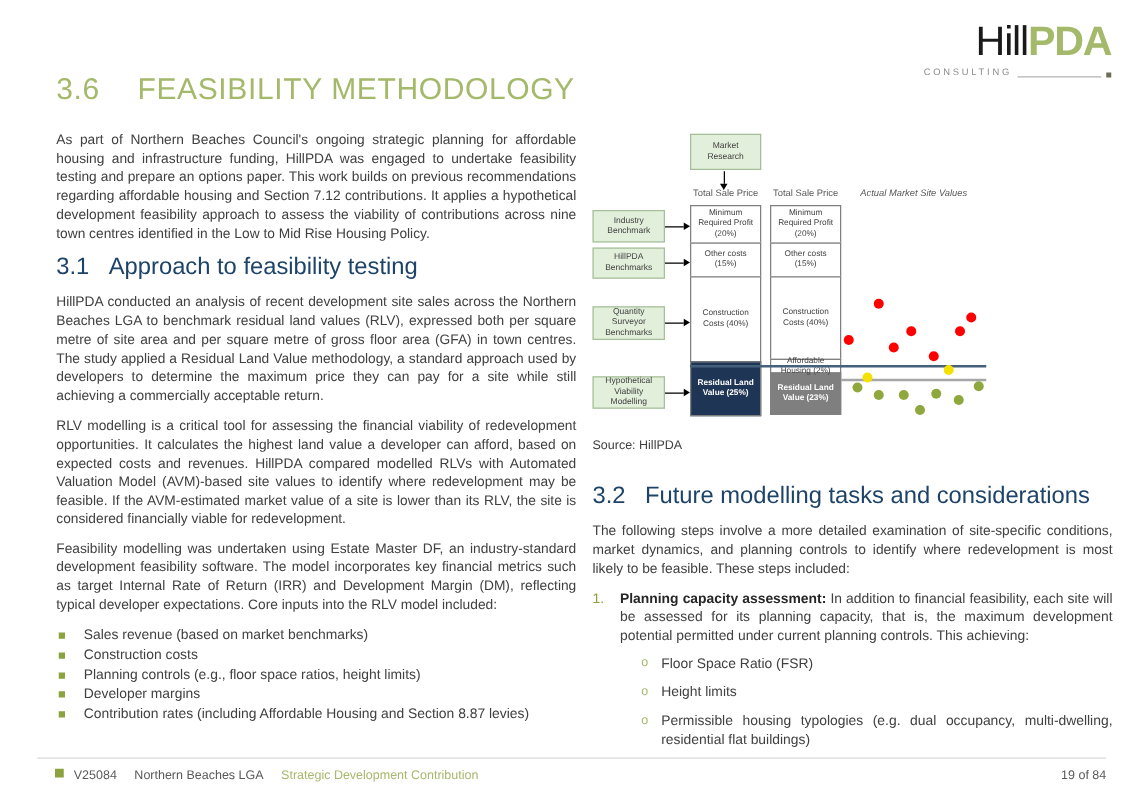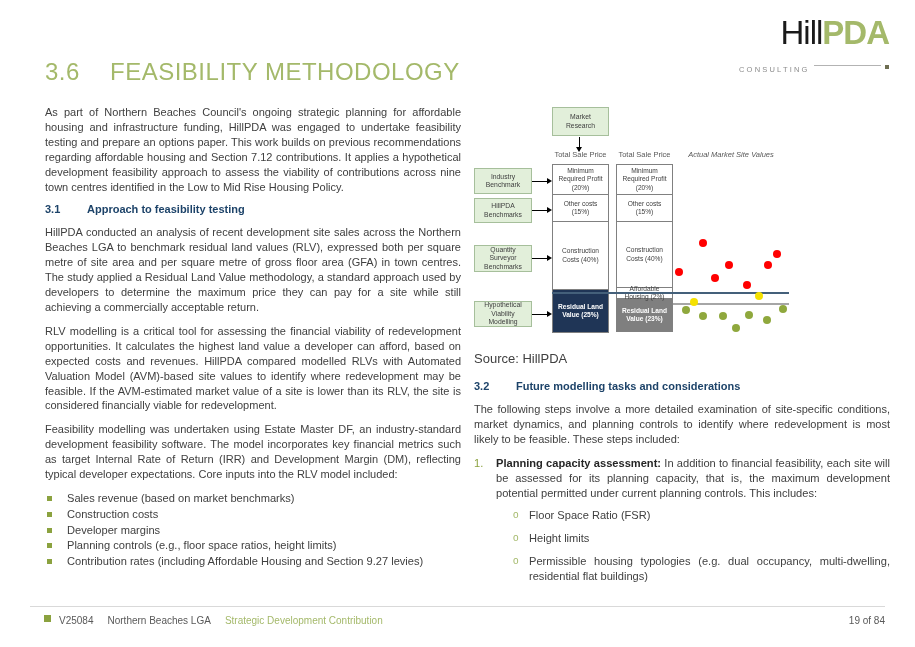--- a/index.html
+++ b/index.html
@@ -6,33 +6,33 @@
   html,body { background:#ffffff; }
   body {
     width:915px; height:647px; position:relative; overflow:hidden;
     font-family:"Liberation Sans", sans-serif; color:#404040;
   }
   
   .logo { position:absolute; top:16px; right:26px; width:150px; text-align:right; }
   .logo-text { font-size:33px; line-height:33px; letter-spacing:-1px; white-space:nowrap; }
   .logo-hill { color:#1a1a1a; font-weight:400; }
   .logo-pda  { color:#a4b96a; font-weight:700; }
-  .logo-sub { display:flex; align-items:flex-start; margin-top:16px; }
+  .logo-sub { display:flex; align-items:flex-end; margin-top:4px; }
   .logo-consulting { font-size:7.5px; letter-spacing:2.2px; color:#8c8c8c; }
   .logo-rule { flex:1; height:1px; background:#b3b3b3; margin:0 4px; }
   .logo-dot { width:4px; height:4px; background:#6e6e52; }
   
   .doc-title { position:absolute; left:45px; top:58px; font-size:24px; font-weight:400;
     color:#a4b96a; letter-spacing:0.5px; white-space:nowrap; }
   .doc-title .num { display:inline-block; width:65px; }
   
   .col-left  { position:absolute; left:45px;  top:105px; width:416px; }
   .col-right { position:absolute; left:474px; top:105px; width:416px; }
   p.body { font-size:11px; line-height:14.9px; text-align:justify; margin-bottom:9px; }
-  h2.sec { font-size:11px; font-weight:700; color:#1d4369; margin:8px 0 10px 0; }
+  h2.sec { font-size:19px; font-weight:400; color:#1d4369; margin:8px 0 10px 0; }
   h2.sec .hnum { display:inline-block; width:42px; }
   
   .sq-list { list-style:none; margin-top:2px; }
   .sq-list li { position:relative; padding-left:22px; font-size:11.1px; line-height:15.8px; }
   .sq { position:absolute; left:2px; top:5px; width:5px; height:5px; background:#8ba23f; }
   
   .fig-caption { font-size:10.3px; font-weight:700; color:#262626; white-space:nowrap; margin-bottom:10px; }
   .diagram { position:relative; width:416px; height:242px; margin-bottom:4px;
     font-family:"Liberation Sans", sans-serif; }
   .d-box { position:absolute; background:#e2efda; border:1px solid #a6bf9b;
@@ -57,21 +57,21 @@
   .d-col { position:absolute; top:60px; width:57px; }
   .d-col1 { left:78px; } .d-col2 { left:142px; }
   .d-seg { border:1px solid #808080; margin-top:-1px; background:#fff;
     display:flex; align-items:center; justify-content:center; text-align:center;
     font-size:6.6px; line-height:1.25; color:#404040; padding:0 3px; }
   .d-seg.navy { background:#1f3556; color:#ffffff; font-weight:700; }
   .d-seg.gray { background:#7f7f7f; color:#ffffff; font-weight:700; }
   .d-line-blue { position:absolute; left:78px; top:187px; width:237px; height:2px; background:#44607a; }
   .d-line-gray { position:absolute; left:199px; top:198px; width:116px; height:2px; background:#a6a6a6; }
   .dot { position:absolute; width:8px; height:8px; border-radius:50%; transform:translate(-50%,-50%); }
-  .fig-source { font-size:13px; color:#404040; margin-bottom:14px; }
+  .fig-source { font-size:10px; color:#404040; margin-bottom:24px; }
   
   .num-item { display:flex; font-size:11.1px; line-height:14.9px; margin-bottom:8px; }
   .num-item .onum { width:22px; flex:none; color:#8ba23f; }
   .num-item .lead { font-weight:700; color:#262626; }
   .num-item .itxt { text-align:justify; }
   .o-list { list-style:none; }
   .o-list li { position:relative; padding-left:55px; font-size:11.1px; line-height:14.9px;
     margin-bottom:8px; text-align:justify; }
   .o-list li .omark { position:absolute; left:39px; top:0; color:#a4b96a; font-size:10px; }
   
@@ -105,23 +105,23 @@
   <p class="body">As part of Northern Beaches Council's ongoing strategic planning for affordable housing and infrastructure funding, HillPDA was engaged to undertake feasibility testing and prepare an options paper. This work builds on previous recommendations regarding affordable housing and Section 7.12 contributions. It applies a hypothetical development feasibility approach to assess the viability of contributions across nine town centres identified in the Low to Mid Rise Housing Policy.</p>
   <h2 class="sec">
     <span class="hnum">3.1</span><span>Approach to feasibility testing</span>
   </h2>
   <p class="body">HillPDA conducted an analysis of recent development site sales across the Northern Beaches LGA to benchmark residual land values (RLV), expressed both per square metre of site area and per square metre of gross floor area (GFA) in town centres. The study applied a Residual Land Value methodology, a standard approach used by developers to determine the maximum price they can pay for a site while still achieving a commercially acceptable return.</p>
   <p class="body">RLV modelling is a critical tool for assessing the financial viability of redevelopment opportunities. It calculates the highest land value a developer can afford, based on expected costs and revenues. HillPDA compared modelled RLVs with Automated Valuation Model (AVM)-based site values to identify where redevelopment may be feasible. If the AVM-estimated market value of a site is lower than its RLV, the site is considered financially viable for redevelopment.</p>
   <p class="body">Feasibility modelling was undertaken using Estate Master DF, an industry-standard development feasibility software. The model incorporates key financial metrics such as target Internal Rate of Return (IRR) and Development Margin (DM), reflecting typical developer expectations. Core inputs into the RLV model included:</p>
   <ul class="sq-list">
     <li><span class="sq"></span><span>Sales revenue (based on market benchmarks)</span></li>
     <li><span class="sq"></span><span>Construction costs</span></li>
+    <li><span class="sq"></span><span>Planning controls (e.g., floor space ratios, height limits)</span></li>
     <li><span class="sq"></span><span>Developer margins</span></li>
-    <li><span class="sq"></span><span>Planning controls (e.g., floor space ratios, height limits)</span></li>
-    <li><span class="sq"></span><span>Contribution rates (including Affordable Housing and Section 9.27 levies)</span></li>
+    <li><span class="sq"></span><span>Contribution rates (including Affordable Housing and Section 8.87 levies)</span></li>
   </ul>
 </section>
 
 <section class="col-right">
 
   <div class="diagram">
     <div class="d-box d-top">
         <span>Market Research</span>
       </div>
     <div class="d-varrow"></div>
@@ -186,21 +186,21 @@
 
   <p class="fig-source">Source: HillPDA</p>
 
   <h2 class="sec">
     <span class="hnum">3.2</span><span>Future modelling tasks and considerations</span>
   </h2>
   <p class="body">The following steps involve a more detailed examination of site-specific conditions, market dynamics, and planning controls to identify where redevelopment is most likely to be feasible. These steps included:</p>
 
   <div class="num-item">
     <span class="onum">1.</span>
-    <span class="itxt"><b class="lead">Planning capacity assessment:</b> <span>In addition to financial feasibility, each site will be assessed for its planning capacity, that is, the maximum development potential permitted under current planning controls. This includes:</span></span>
+    <span class="itxt"><b class="lead">Planning capacity assessment:</b> <span>In addition to financial feasibility, each site will be assessed for its planning capacity, that is, the maximum development potential permitted under current planning controls. This achieving:</span></span>
   </div>
 
   <ul class="o-list">
     <li><span class="omark">o</span><span>Floor Space Ratio (FSR)</span></li>
     <li><span class="omark">o</span><span>Height limits</span></li>
     <li><span class="omark">o</span><span>Permissible housing typologies (e.g. dual occupancy, multi-dwelling, residential flat buildings)</span></li>
   </ul>
 </section>
 
 <footer class="footer">

